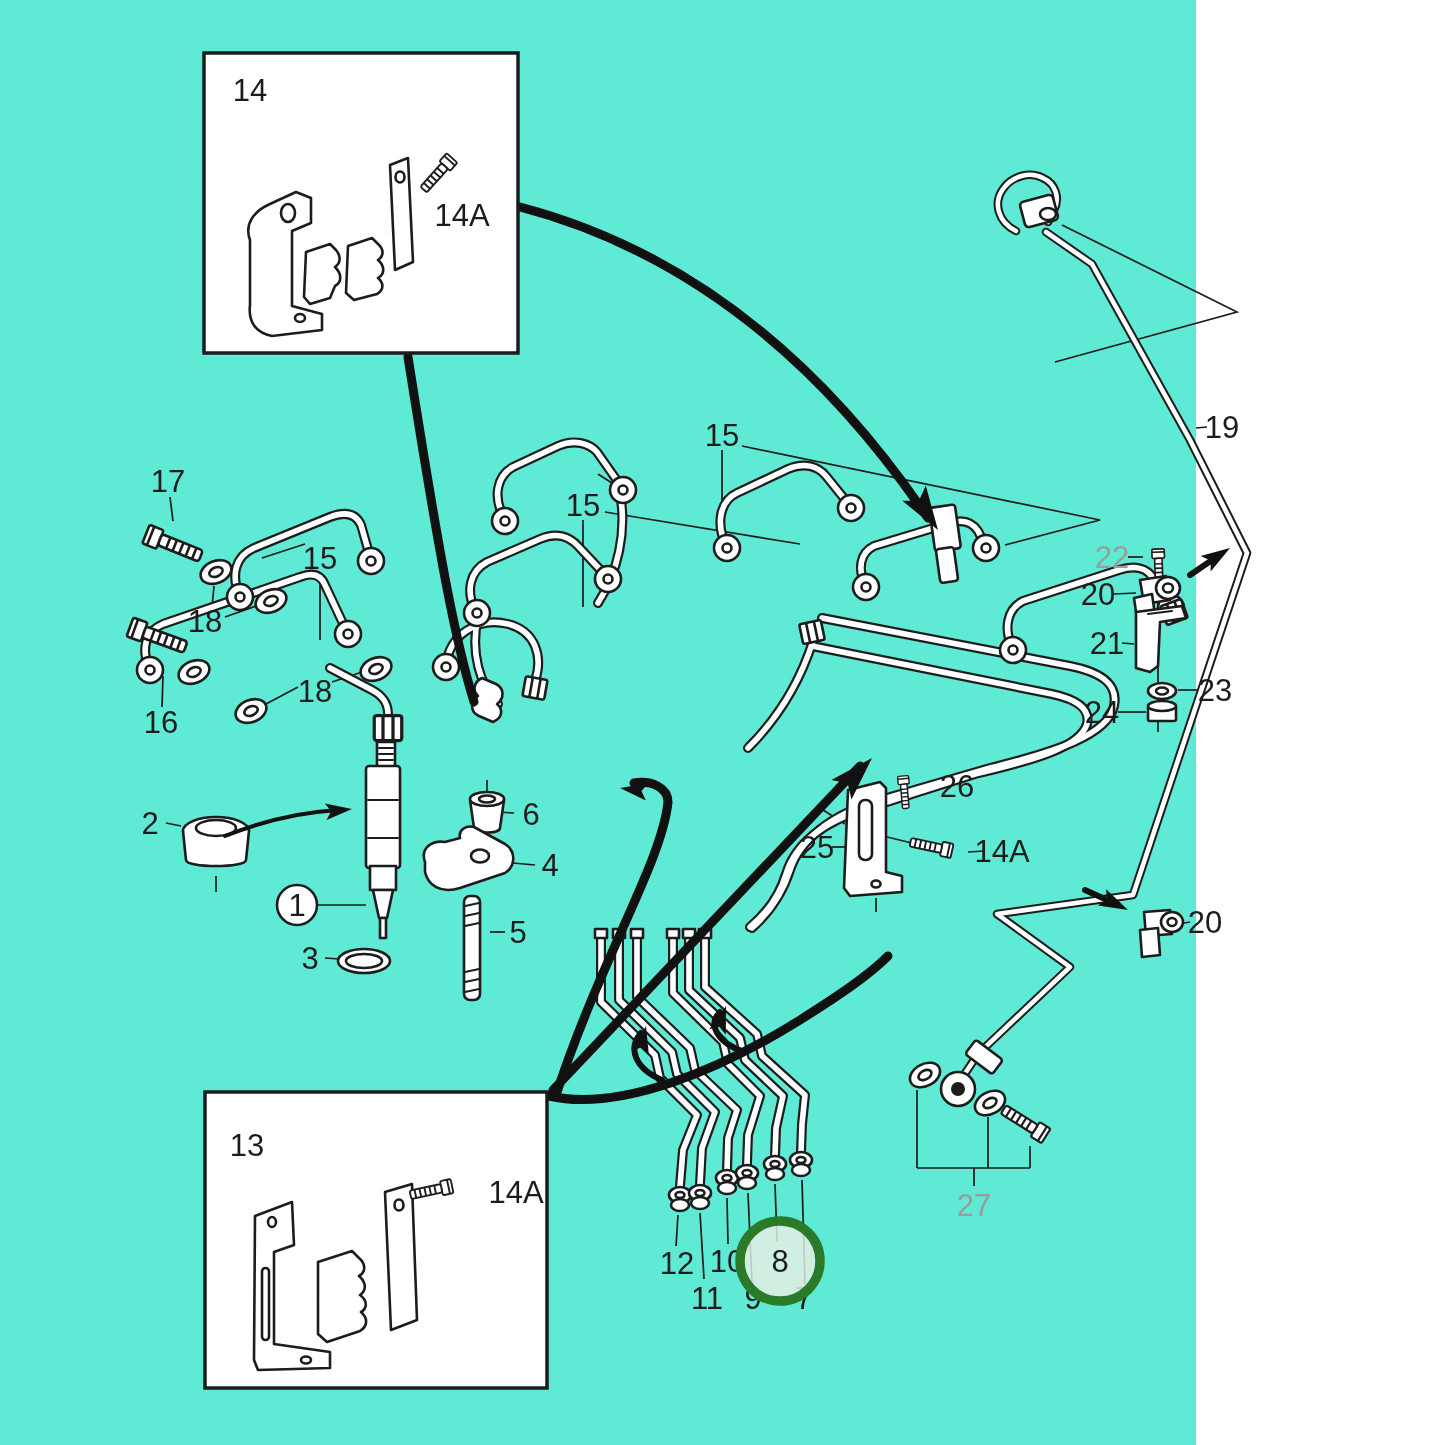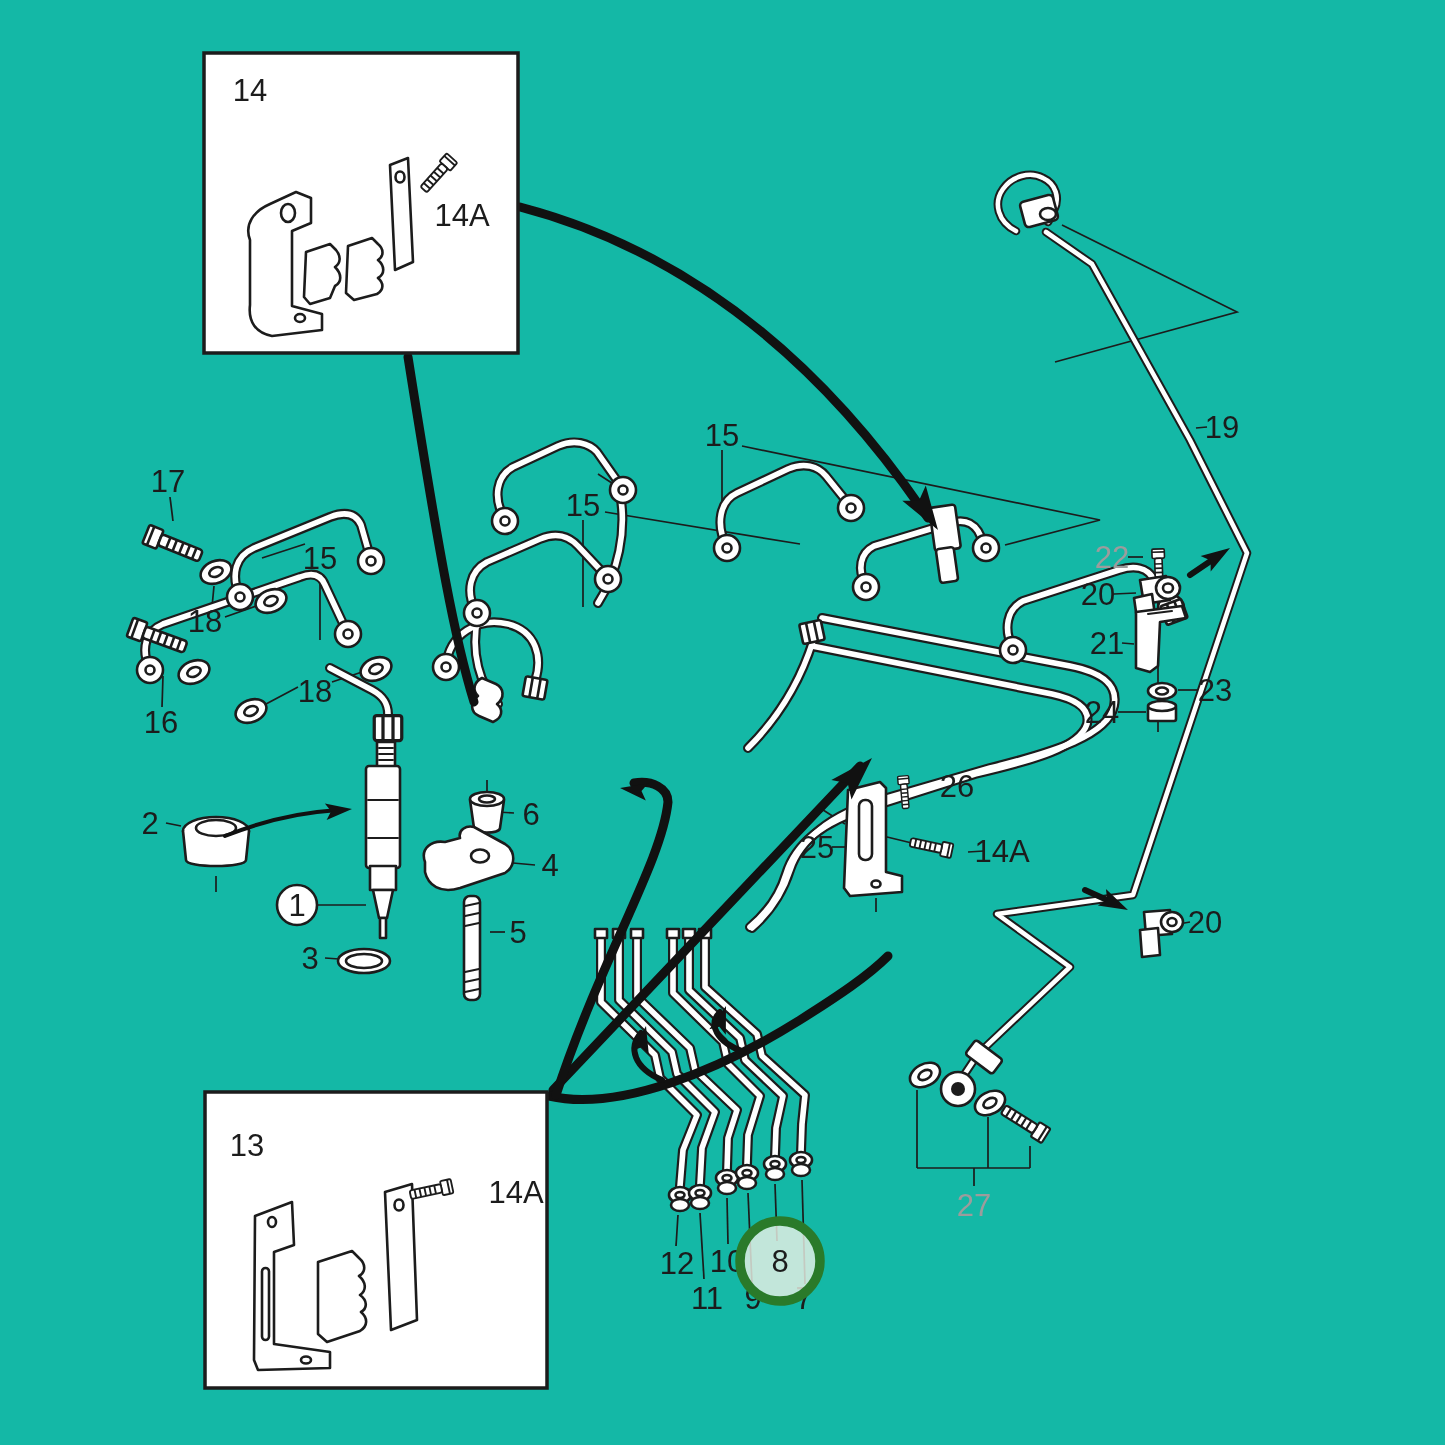--- a/index.html
+++ b/index.html
@@ -1,16 +1,16 @@
 <!DOCTYPE html>
 <html><head>
 <meta charset="utf-8">
 <style>
   html,body{margin:0;padding:0;background:#fff;}
-  .stage{position:relative;width:1445px;height:1445px;background:#14b8a6;
+  .stage{position:relative;width:1196px;height:1445px;background:#5eead4;
          font-family:"Liberation Sans","DejaVu Sans",sans-serif;text-align:right;}
   svg{position:absolute;left:0;top:0;}
   .ld{stroke:#1c1c1c;fill:none;stroke-width:1.7;}
   .po{stroke:#1c1c1c;fill:none;stroke-width:10;stroke-linecap:round;stroke-linejoin:round;}
   .pi{stroke:#ffffff;fill:none;stroke-width:5.6;stroke-linecap:round;stroke-linejoin:round;}
   .p9o{stroke:#1c1c1c;fill:none;stroke-width:8.6;stroke-linecap:round;stroke-linejoin:round;}
   .p9i{stroke:#ffffff;fill:none;stroke-width:4.6;stroke-linecap:round;stroke-linejoin:round;}
   .fo{fill:#ffffff;stroke:#1c1c1c;stroke-width:2.6;stroke-linejoin:round;}
   .hw{fill:#ffffff;stroke:#1c1c1c;stroke-width:2.6;stroke-linejoin:round;stroke-linecap:round;}
   .hwl{fill:none;stroke:#1c1c1c;stroke-width:2;stroke-linecap:round;}

